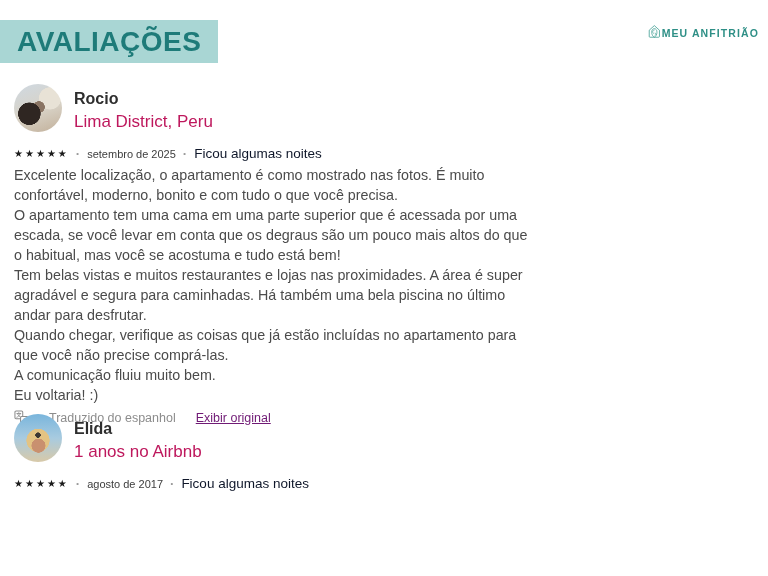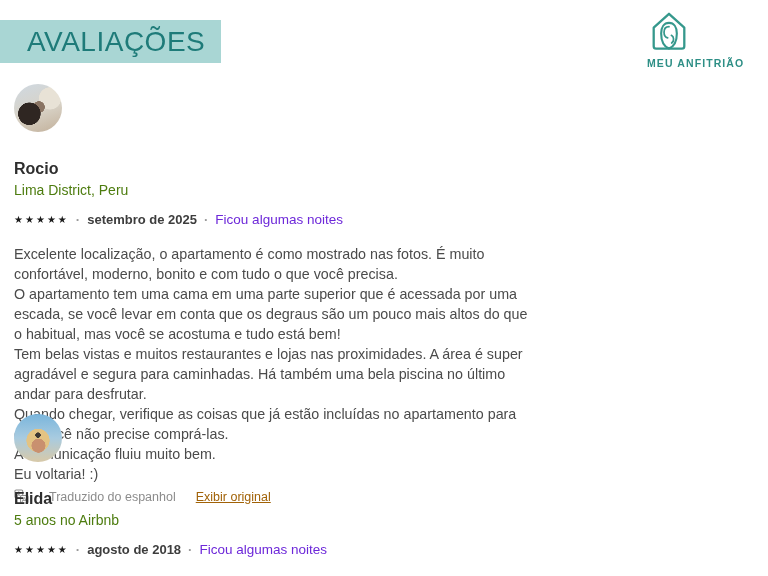--- a/index.html
+++ b/index.html
@@ -5,70 +5,70 @@
   * { margin:0; padding:0; box-sizing:border-box; }
   html,body { background:#ffffff; }
   .page {
     position:relative; width:768px; height:576px; overflow:hidden;
     background:#ffffff; font-family:"Liberation Sans", sans-serif;
   }
   
   .title-badge {
     position:absolute; left:0; top:20px; height:43px; min-width:218px;
     background:#a9d6d4; color:#1e7b79;
-    display:flex; align-items:center; padding:0 16px 0 27px;
-    font-size:28px; font-weight:normal; letter-spacing:0.5px;
+    display:flex; align-items:center; padding:0 16px 0 17px;
+    font-size:28px; font-weight:bold; letter-spacing:0.5px;
   }
   .brand {
     position:absolute; top:8px; right:9px; width:112px;
-    display:flex; flex-direction:column; align-items:flex-start;
+    display:flex; align-items:center;
   }
   .brand svg { width:44px; height:47px; display:block; }
   .brand-name {
     margin-top:2px; font-size:10.5px; font-weight:bold; color:#2e8f86;
     letter-spacing:1.1px; white-space:nowrap;
   }
   
   .review { position:absolute; left:14px; width:646px; }
   .review.r1 { top:84px; }
   .review.r2 { top:414px; }
-  .rev-head { display:flex; align-items:flex-start; gap:28px;flex-direction:column; }
+  .rev-head { display:flex; align-items:flex-end; gap:12px; }
   .avatar { width:48px; height:48px; border-radius:50%; flex:0 0 48px; }
   .av-rocio {
     background:
       radial-gradient(circle at 32% 62%, #2f2622 0 25%, rgba(47,38,34,0) 26%),
       radial-gradient(circle at 52% 48%, #8a7463 0 16%, rgba(0,0,0,0) 17%),
       radial-gradient(circle at 75% 30%, #e8e2d6 0 22%, rgba(0,0,0,0) 23%),
       linear-gradient(160deg, #cfd9e2 0%, #d8d2c6 55%, #c2b09a 100%);
   }
   .av-elida {
     background:
       radial-gradient(circle at 50% 44%, #3a3632 0 7%, rgba(0,0,0,0) 8%),
       radial-gradient(circle at 51% 66%, #c9906f 0 17%, rgba(0,0,0,0) 18%),
       radial-gradient(circle at 50% 55%, #e3c383 0 32%, rgba(0,0,0,0) 33%),
       linear-gradient(180deg, #79b5dc 0%, #a8cbe0 50%, #d8c9a8 100%);
   }
   .who { display:flex; flex-direction:column; }
   .name { font-size:16px; font-weight:bold; color:#2e2e2e; }
-  .sub  { font-size:14px; color:#4d7c0f; margin-top:4px; }
+  .sub  { font-size:17px; color:#be185d; margin-top:4px; }
   .meta { margin-top:14px; display:flex; align-items:center; gap:7px; }
   .stars { font-size:10px; letter-spacing:2px; color:#1b1b1b; }
   .dot  { color:#9a9a9a; font-size:13px; font-weight:bold; }
-  .date { font-weight:bold; color:#3d3d3d; font-size:13px; }
-  .stay { color:#6d28d9; font-size:13.5px; }
+  .date { font-weight:normal; color:#3d3d3d; font-size:11px; }
+  .stay { color:#0f172a; font-size:13.5px; }
   .body {
-    margin-top:17px; font-size:14.3px; line-height:20px; color:#4b4b4b;
+    margin-top:4px; font-size:14.3px; line-height:20px; color:#4b4b4b;
     white-space:pre-line; width:640px;
   }
   .trans {
     margin-top:5px; display:flex; align-items:center; gap:20px;
     font-size:12.5px; color:#8c8c8c;
   }
   .trans svg { width:15px; height:15px; }
-  .trans .link { color:#a16207; text-decoration:underline; cursor:pointer; }
+  .trans .link { color:#701a75; text-decoration:underline; cursor:pointer; }
 </style>
 </head>
 <body>
 
 <div class="page">
 
   <div class="title-badge">AVALIAÇÕES</div>
 
   <div class="brand">
     <svg viewBox="0 0 46 48" fill="none">
@@ -117,25 +117,25 @@
       <span>Traduzido do espanhol</span>
       <span class="link">Exibir original</span>
     </div>
   </section>
 
   <section class="review r2">
     <div class="rev-head">
       <div class="avatar av-elida"></div>
       <div class="who">
         <div class="name">Elida</div>
-        <div class="sub">5 anos no Airbnb</div>
+        <div class="sub">1 anos no Airbnb</div>
       </div>
     </div>
     <div class="meta">
       <span class="stars">★★★★★</span>
       <span class="dot">·</span>
-      <span class="date">agosto de 2018</span>
+      <span class="date">agosto de 2017</span>
       <span class="dot">·</span>
       <span class="stay">Ficou algumas noites</span>
     </div>
   </section>
 
 </div>
 
 </body></html>

